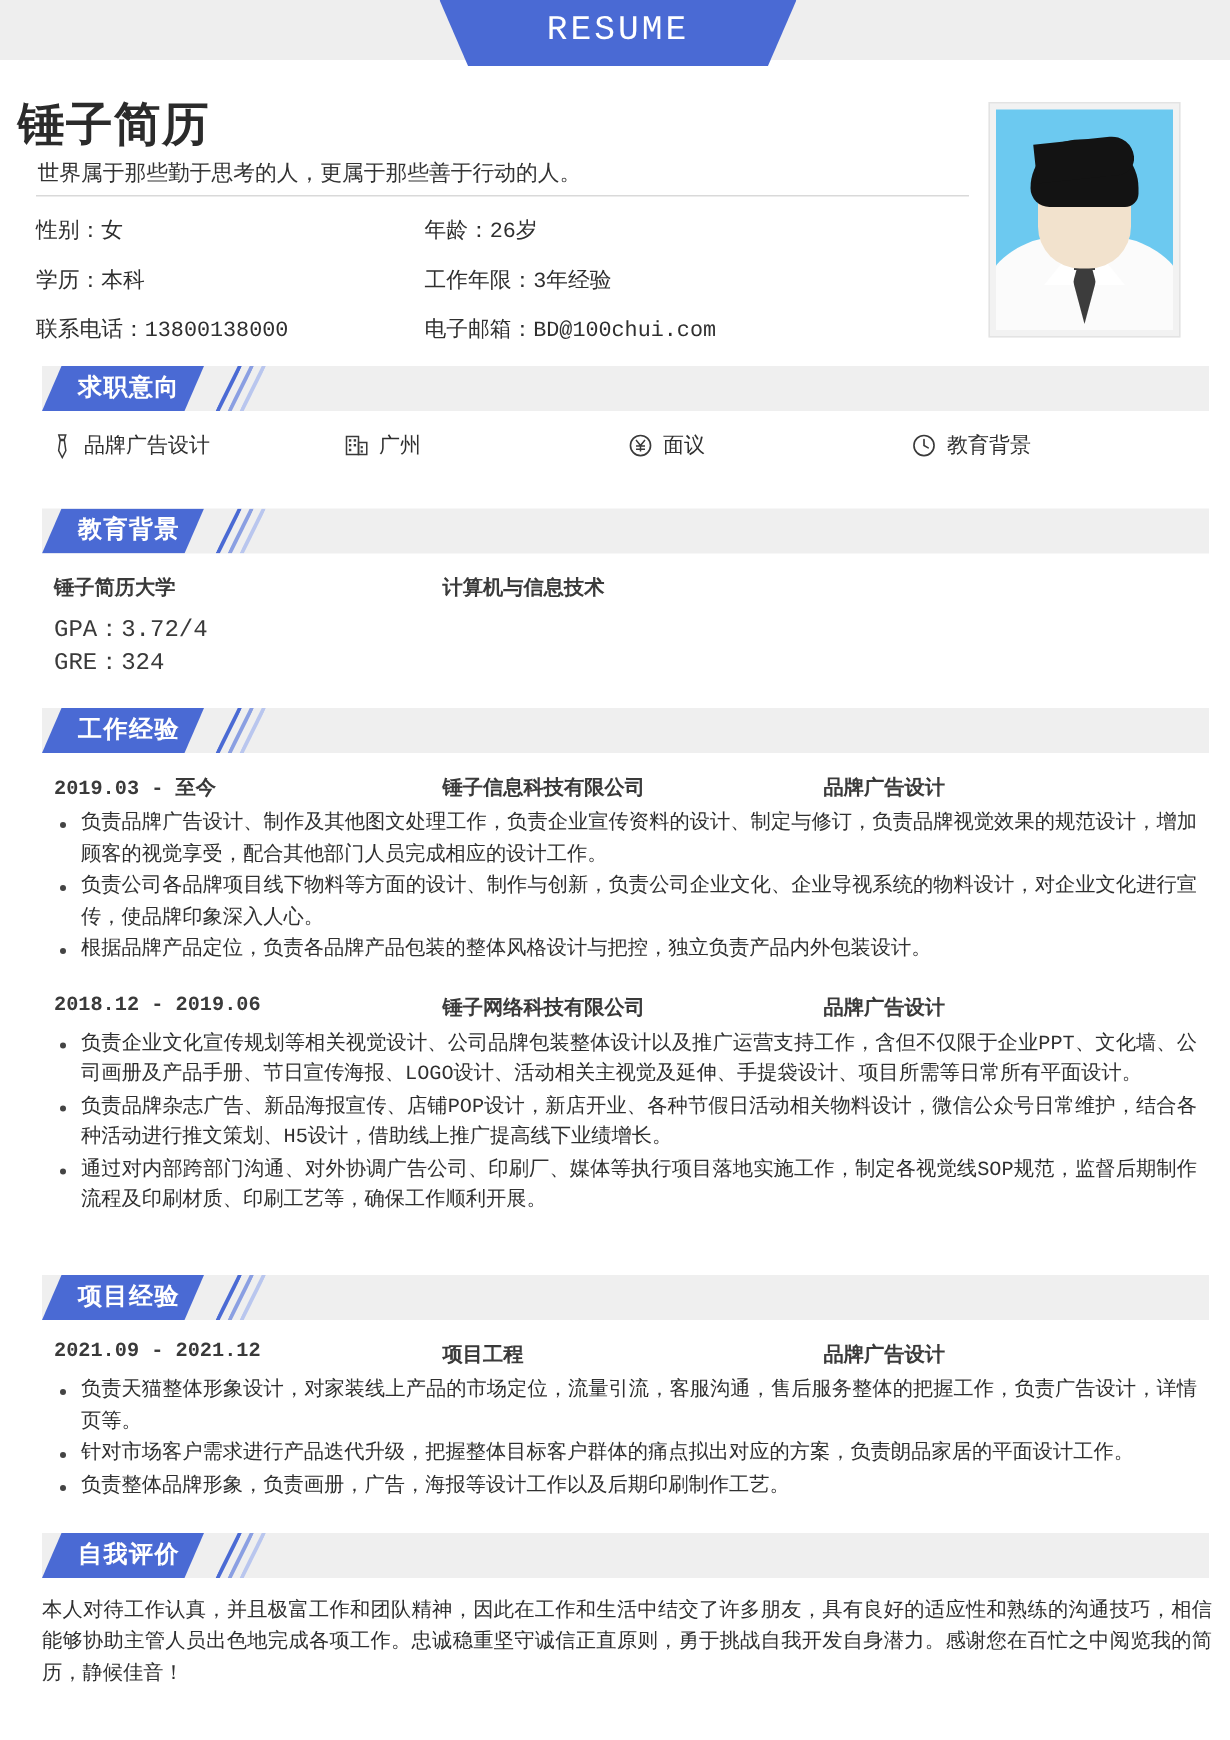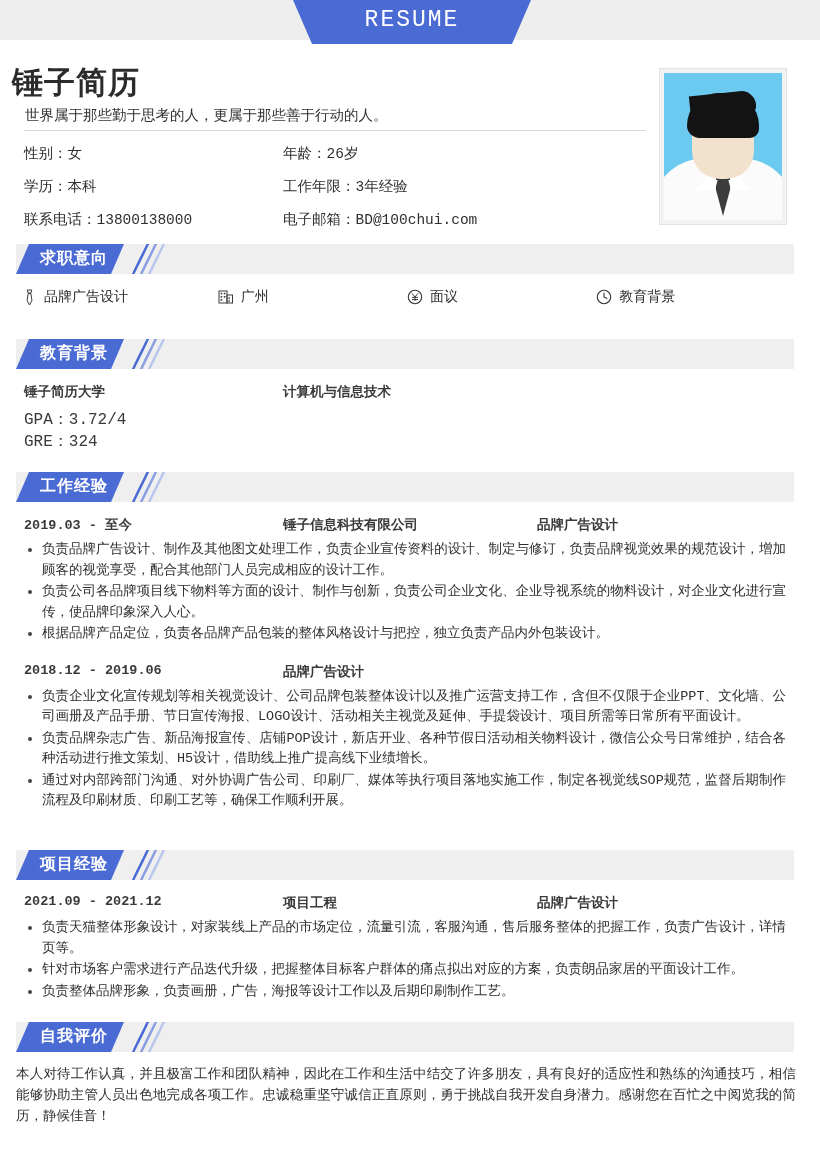--- a/index.html
+++ b/index.html
@@ -215,21 +215,21 @@
     width: 5px; height: 30px;
     -webkit-clip-path: polygon(13px 0, 100% 0, calc(100% - 13px) 100%, 0 100%);
     clip-path: polygon(43% 0, 100% 0, 57% 100%, 0 100%);
     transform: skewX(-23deg);
   }
   .sh-stripes i:nth-child(1) { left: 2px;  background: #4a6ad4; }
   .sh-stripes i:nth-child(2) { left: 10px; background: #8a9fe2; }
   .sh-stripes i:nth-child(3) { left: 18px; background: #b9c6ee; }
 
   
-  .block { position: absolute; left: 0; width: 820px; }
+  .block { position: absolute; left: 0; width: 820px; padding-left: 12px; }
 
   .intent-row {
     display: flex;
     margin: 14px 0 0 22px;
     width: 770px;
     font-size: 14px;
     color: #2f2f2f;
   }
   .intent-item {
     display: flex;
@@ -421,20 +421,21 @@
       <ul class="bullets">
         <li>负责品牌广告设计、制作及其他图文处理工作，负责企业宣传资料的设计、制定与修订，负责品牌视觉效果的规范设计，增加顾客的视觉享受，配合其他部门人员完成相应的设计工作。</li>
         <li>负责公司各品牌项目线下物料等方面的设计、制作与创新，负责公司企业文化、企业导视系统的物料设计，对企业文化进行宣 传，使品牌印象深入人心。</li>
         <li>根据品牌产品定位，负责各品牌产品包装的整体风格设计与把控，独立负责产品内外包装设计。</li>
       </ul>
     </div>
 
     <div>
       <div class="entry-row" style="margin-top:18px;">
         <span>2018.12 - 2019.06</span>
+        <span>锤子网络科技有限公司</span>
         <span>品牌广告设计</span>
       </div>
       <ul class="bullets">
         <li>负责企业文化宣传规划等相关视觉设计、公司品牌包装整体设计以及推广运营支持工作，含但不仅限于企业PPT、文化墙、公司画册及产品手册、节日宣传海报、LOGO设计、活动相关主视觉及延伸、手提袋设计、项目所需等日常所有平面设计。</li>
         <li>负责品牌杂志广告、新品海报宣传、店铺POP设计，新店开业、各种节假日活动相关物料设计，微信公众号日常维护，结合各种活动进行推文策划、H5设计，借助线上推广提高线下业绩增长。</li>
         <li>通过对内部跨部门沟通、对外协调广告公司、印刷厂、媒体等执行项目落地实施工作，制定各视觉线SOP规范，监督后期制作流程及印刷材质、印刷工艺等，确保工作顺利开展。</li>
       </ul>
     </div>
   </div>
 

